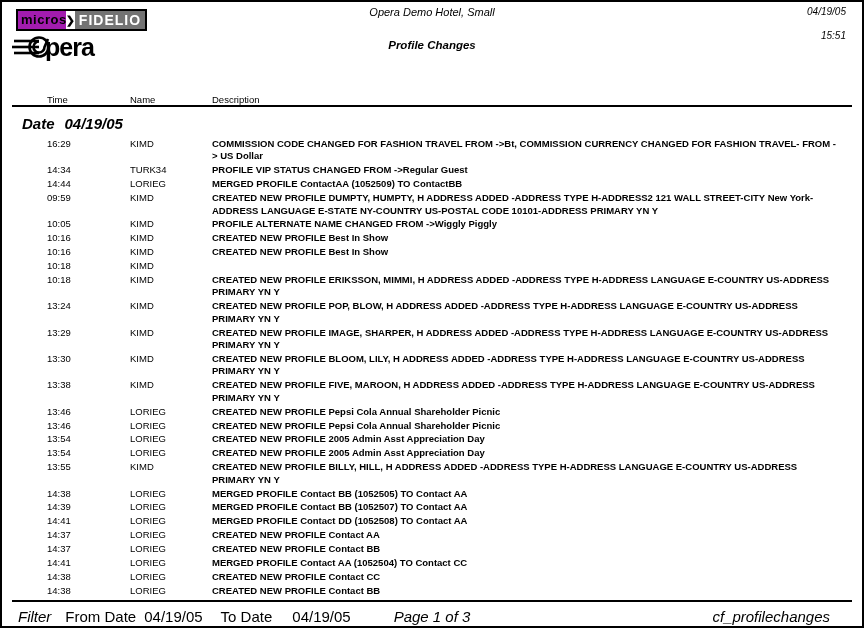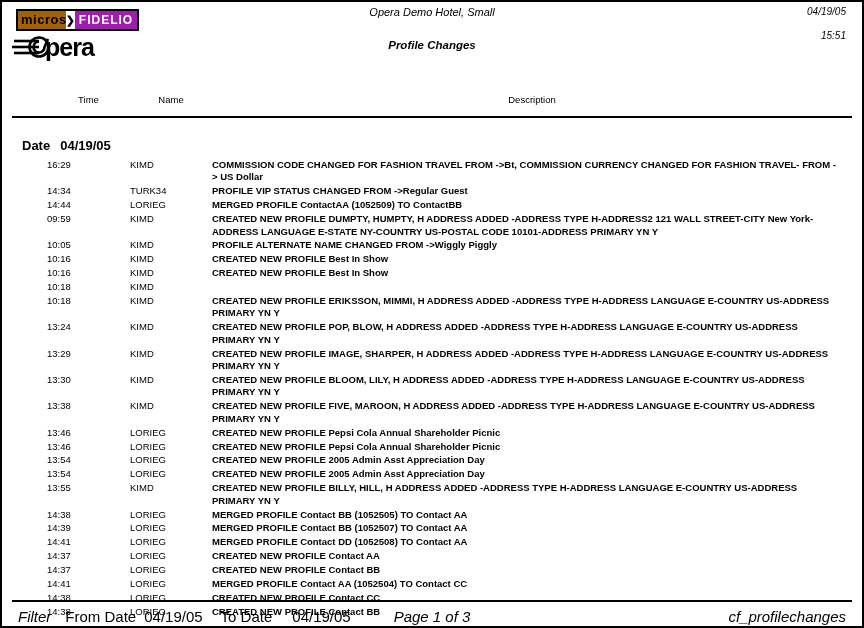--- a/index.html
+++ b/index.html
@@ -10,53 +10,53 @@
   .hotel-name { position:absolute; top:4px; left:0; width:100%; text-align:center;
                 font-size:11px; font-style:italic; font-weight:normal; }
   .report-title { position:absolute; top:37px; left:0; width:100%; text-align:center;
                   font-size:11.5px; font-style:italic; font-weight:bold; }
   .hdr-date { position:absolute; top:4px; right:16px; font-size:10px; font-style:italic; }
   .hdr-time { position:absolute; top:28px; right:16px; font-size:10px; font-style:italic; }
 
   
   .mf-logo { position:absolute; top:7px; left:14px; display:flex; align-items:stretch;
              border:2px solid #000; height:18px; }
-  .mf-micros { background:#a16207; color:#000; font-weight:bold; font-size:13px;
+  .mf-micros { background:#a21caf; color:#000; font-weight:bold; font-size:13px;
                padding:0 1px 0 3px; line-height:18px; letter-spacing:0.5px; }
   .mf-arrow { background:#fff; color:#000; font-size:11px; line-height:18px; font-weight:bold;
               margin-left:-2px; }
-  .mf-fidelio { background:#a21caf; color:#fff; font-weight:bold; font-size:12px;
+  .mf-fidelio { background:#737373; color:#fff; font-weight:bold; font-size:14px;
                 padding:0 4px; line-height:18px; letter-spacing:1px; }
 
   
   .opera-logo { position:absolute; top:28px; left:10px; display:flex; align-items:center; }
   .opera-logo .pera { font-size:25px; font-weight:bold; letter-spacing:-1px; margin-left:-7px; }
 
   
   .table { position:absolute; top:92px; left:10px; right:10px; }
   .thead { display:grid; grid-template-columns:83px 82px 1fr; padding-left:35px;
-           font-size:9.5px; padding-bottom:11px; border-bottom:2px solid #000;text-align:center; }
-  .date-line { margin-top:20px; padding-left:10px; font-weight:bold; font-size:13px; }
+           font-size:9.5px; padding-bottom:0; border-bottom:2px solid #000; }
+  .date-line { margin-top:8px; padding-left:10px; font-weight:bold; font-size:15px;font-style:italic; }
   .date-line .dval { margin-left:10px; }
   .tbody { margin-top:6px; }
   .row { display:grid; grid-template-columns:83px 82px 1fr; padding-left:35px;
          font-size:9.5px; line-height:12.4px; margin-bottom:1.5px; }
   .row .desc { padding-right:12px;font-weight:bold; }
 
   
   .footer { position:absolute; bottom:0; left:10px; right:10px; height:24px;
             border-top:2px solid #000; font-size:15px; }
   .footer-left { position:absolute; top:6px; left:6px; display:flex; }
   .f-filter { font-style:italic; margin-right:14px; }
   .f-fromlabel { margin-right:8px; }
   .f-fromdate { margin-right:18px; }
   .f-tolabel { margin-right:20px; }
   .footer-center { position:absolute; top:6px; left:0; width:100%; text-align:center;
                    font-style:italic; }
-  .footer-right { position:absolute; top:6px; right:6px; font-style:italic; }
+  .footer-right { position:absolute; top:6px; right:22px; font-style:italic; }
 </style>
 </head>
 <body>
 
 <div class="page">
 
   <div class="mf-logo">
     <span class="mf-micros">micros</span>
     <span class="mf-arrow">❯</span>
     <span class="mf-fidelio">FIDELIO</span>

